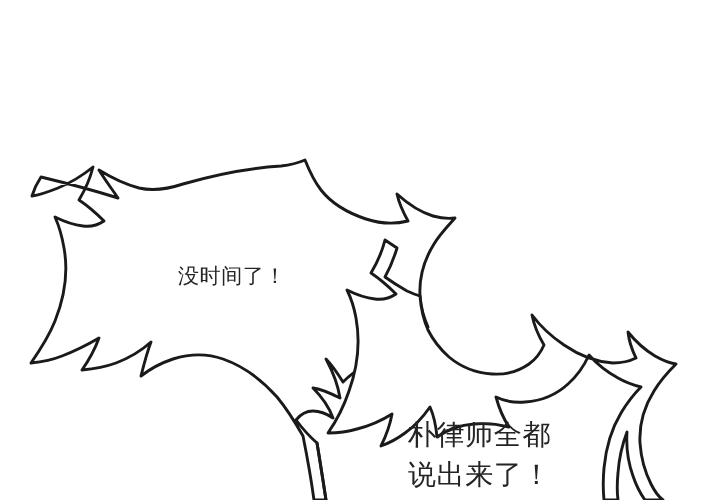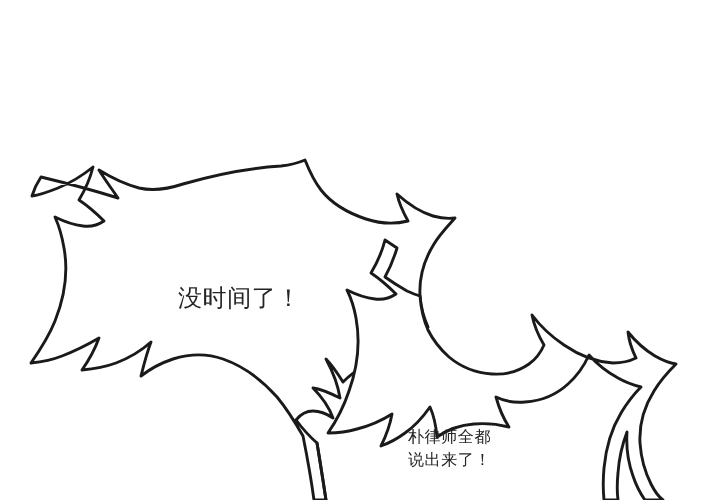--- a/index.html
+++ b/index.html
@@ -36,28 +36,26 @@
     font-size: 23px;
     line-height: 1.42;
     letter-spacing: 0.6px;
     white-space: pre;
     font-weight: 400;
     text-rendering: geometricPrecision;
   }
   #bubble1-text {
     left: 178px;
     top: 262px;
-    font-size: 24px;
-    margin-top: 20px;
+    font-size: 21px;
   }
   #bubble2-text {
     left: 408px;
     top: 415px;
-    font-size: 16px;
-    margin-top: 12px;
+    font-size: 28px;
   }
 </style>
 </head>
 <body>
 
 <div id="panel" style="background: rgb(255, 255, 255);">
 
   <svg id="art" viewBox="0 0 720 500" width="720" height="500" xmlns="http://www.w3.org/2000/svg" aria-hidden="true">
 
     <rect x="0" y="0" width="720" height="500" fill="#ffffff"></rect>

